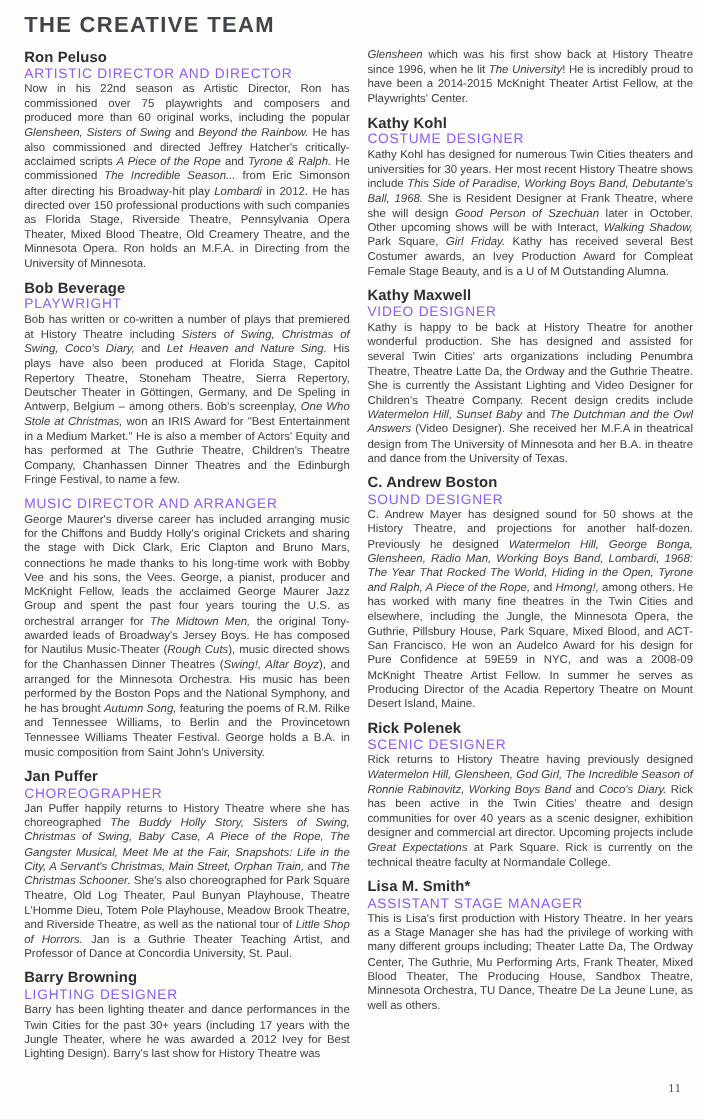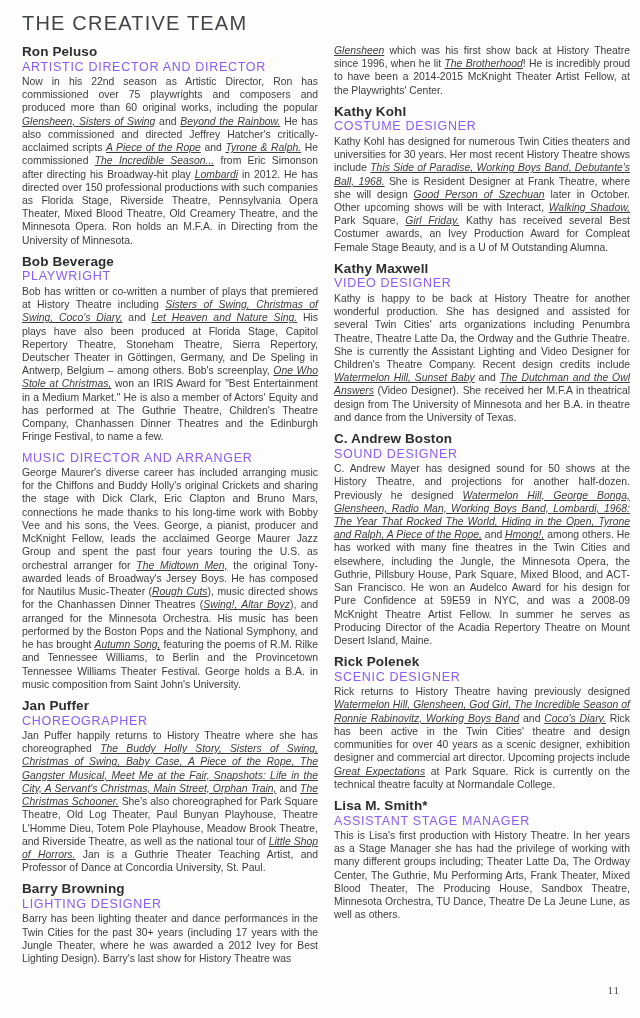--- a/index.html
+++ b/index.html
@@ -10,21 +10,21 @@
     background:#fdfdfb;
     box-sizing:border-box;
     padding:12px 10px 0 22px;
     overflow:hidden;
     font-family:"Liberation Sans", sans-serif;
     color:#3b3e40;
   }
   .page-title{
     margin:0 0 9px 0;
     font-size:20px;
-    font-weight:400;
+    font-weight:700;
     letter-spacing:1.2px;
     color:#40454a;
   }
   .cols{
     display:flex;
     gap:16px;
   }
   .col{
     width:296px;
     flex:0 0 296px;
@@ -47,21 +47,21 @@
     letter-spacing:0.7px;
     color:#8b5cf6;
   }
   .bio p{
     margin:0;
     font-size:10.4px;
     line-height:1.272;
     text-align:justify;
     color:#3b3e40;
   }
-  .bio p i{font-style:italic;text-decoration:underline;}
+  .bio p i{font-style:italic;}
   .page-number{
     position:absolute;
     right:20px;
     bottom:22px;
     font-family:Liberation Serif, serif;
     font-size:11px;
     color:#45484a;
     letter-spacing:1px;
   }
 </style>
@@ -92,21 +92,21 @@
           <p><span>Jan Puffer happily returns to History Theatre where she has choreographed </span><i>The Buddy Holly Story, Sisters of Swing, Christmas of Swing, Baby Case, A Piece of the Rope, The Gangster Musical, Meet Me at the Fair, Snapshots: Life in the City, A Servant's Christmas, Main Street, Orphan Train,</i><span> and </span><i>The Christmas Schooner.</i><span> She's also choreographed for Park Square Theatre, Old Log Theater, Paul Bunyan Playhouse, Theatre L'Homme Dieu, Totem Pole Playhouse, Meadow Brook Theatre, and Riverside Theatre, as well as the national tour of </span><i>Little Shop of Horrors.</i><span> Jan is a Guthrie Theater Teaching Artist, and Professor of Dance at Concordia University, St. Paul.</span></p>
         </section>
         <section class="bio">
           <h2>Barry Browning</h2>
           <h3>LIGHTING DESIGNER</h3>
           <p><span>Barry has been lighting theater and dance performances in the Twin Cities for the past 30+ years (including 17 years with the Jungle Theater, where he was awarded a 2012 Ivey for Best Lighting Design). Barry's last show for History Theatre was</span></p>
         </section>
       </div>
     <div class="col" id="col-right">
         <section class="bio">
-          <p><i>Glensheen</i><span> which was his first show back at History Theatre since 1996, when he lit </span><i>The Brotherhood</i><span>! He is incredibly proud to have been a 2014-2015 McKnight Theater Artist Fellow, at the Playwrights' Center.</span></p>
+          <p><i>Glensheen</i><span> which was his first show back at History Theatre since 1996, when he lit </span><i>The University</i><span>! He is incredibly proud to have been a 2014-2015 McKnight Theater Artist Fellow, at the Playwrights' Center.</span></p>
         </section>
         <section class="bio">
           <h2>Kathy Kohl</h2>
           <h3>COSTUME DESIGNER</h3>
           <p><span>Kathy Kohl has designed for numerous Twin Cities theaters and universities for 30 years. Her most recent History Theatre shows include </span><i>This Side of Paradise, Working Boys Band, Debutante's Ball, 1968.</i><span> She is Resident Designer at Frank Theatre, where she will design </span><i>Good Person of Szechuan</i><span> later in October. Other upcoming shows will be with Interact, </span><i>Walking Shadow,</i><span> Park Square, </span><i>Girl Friday.</i><span> Kathy has received several Best Costumer awards, an Ivey Production Award for Compleat Female Stage Beauty, and is a U of M Outstanding Alumna.</span></p>
         </section>
         <section class="bio">
           <h2>Kathy Maxwell</h2>
           <h3>VIDEO DESIGNER</h3>
           <p><span>Kathy is happy to be back at History Theatre for another wonderful production. She has designed and assisted for several Twin Cities' arts organizations including Penumbra Theatre, Theatre Latte Da, the Ordway and the Guthrie Theatre. She is currently the Assistant Lighting and Video Designer for Children's Theatre Company. Recent design credits include </span><i>Watermelon Hill, Sunset Baby</i><span> and </span><i>The Dutchman and the Owl Answers</i><span> (Video Designer). She received her M.F.A in theatrical design from The University of Minnesota and her B.A. in theatre and dance from the University of Texas.</span></p>

